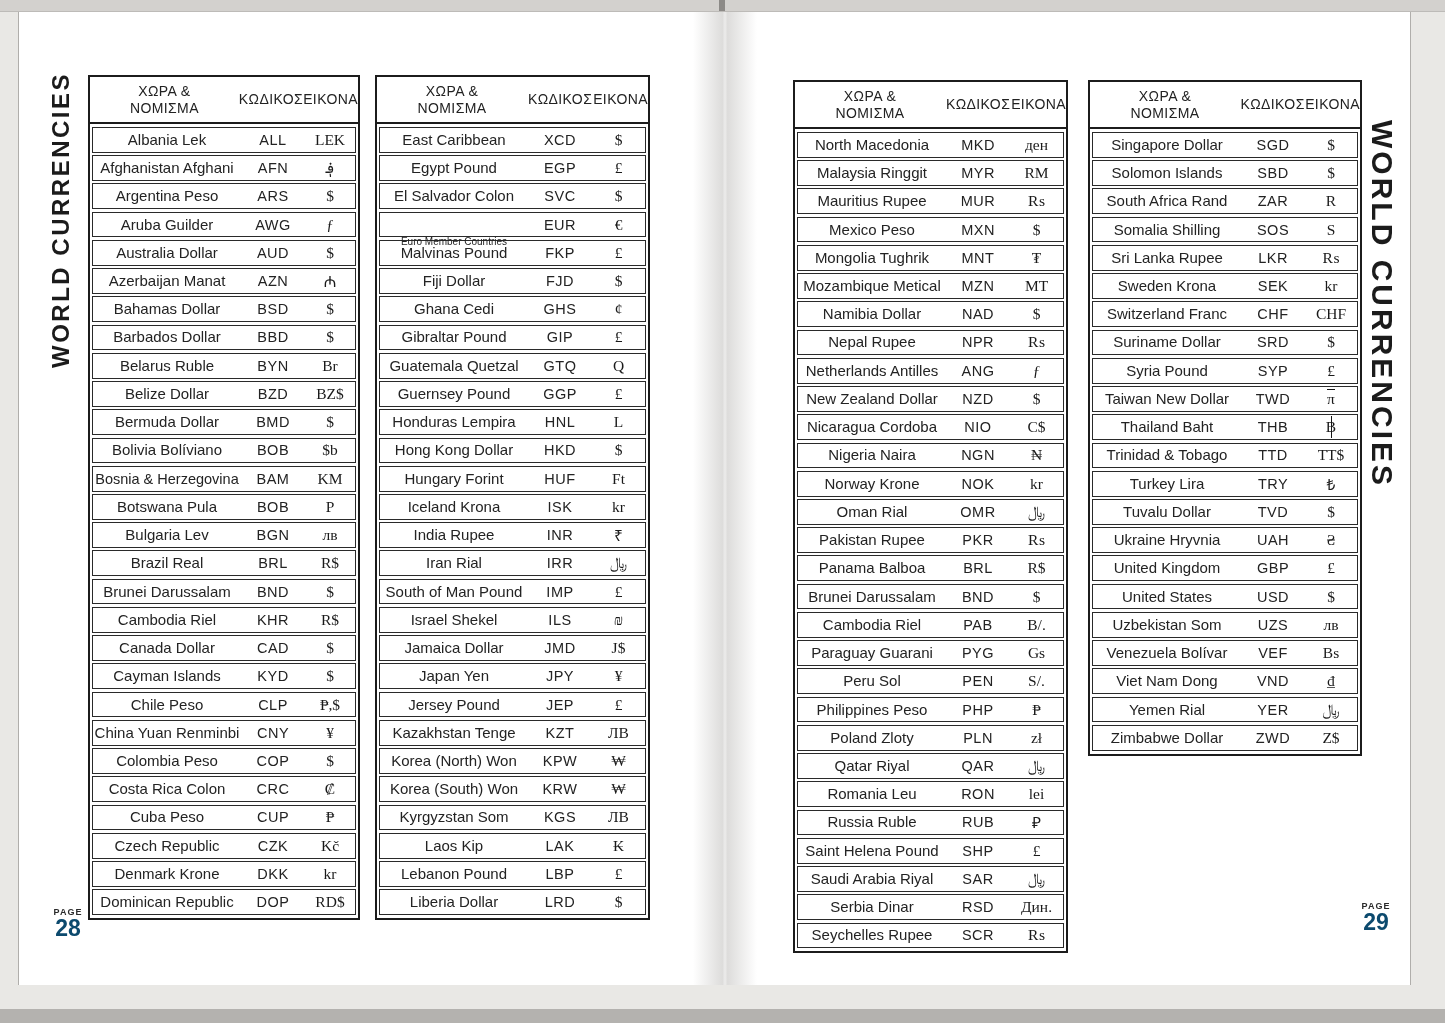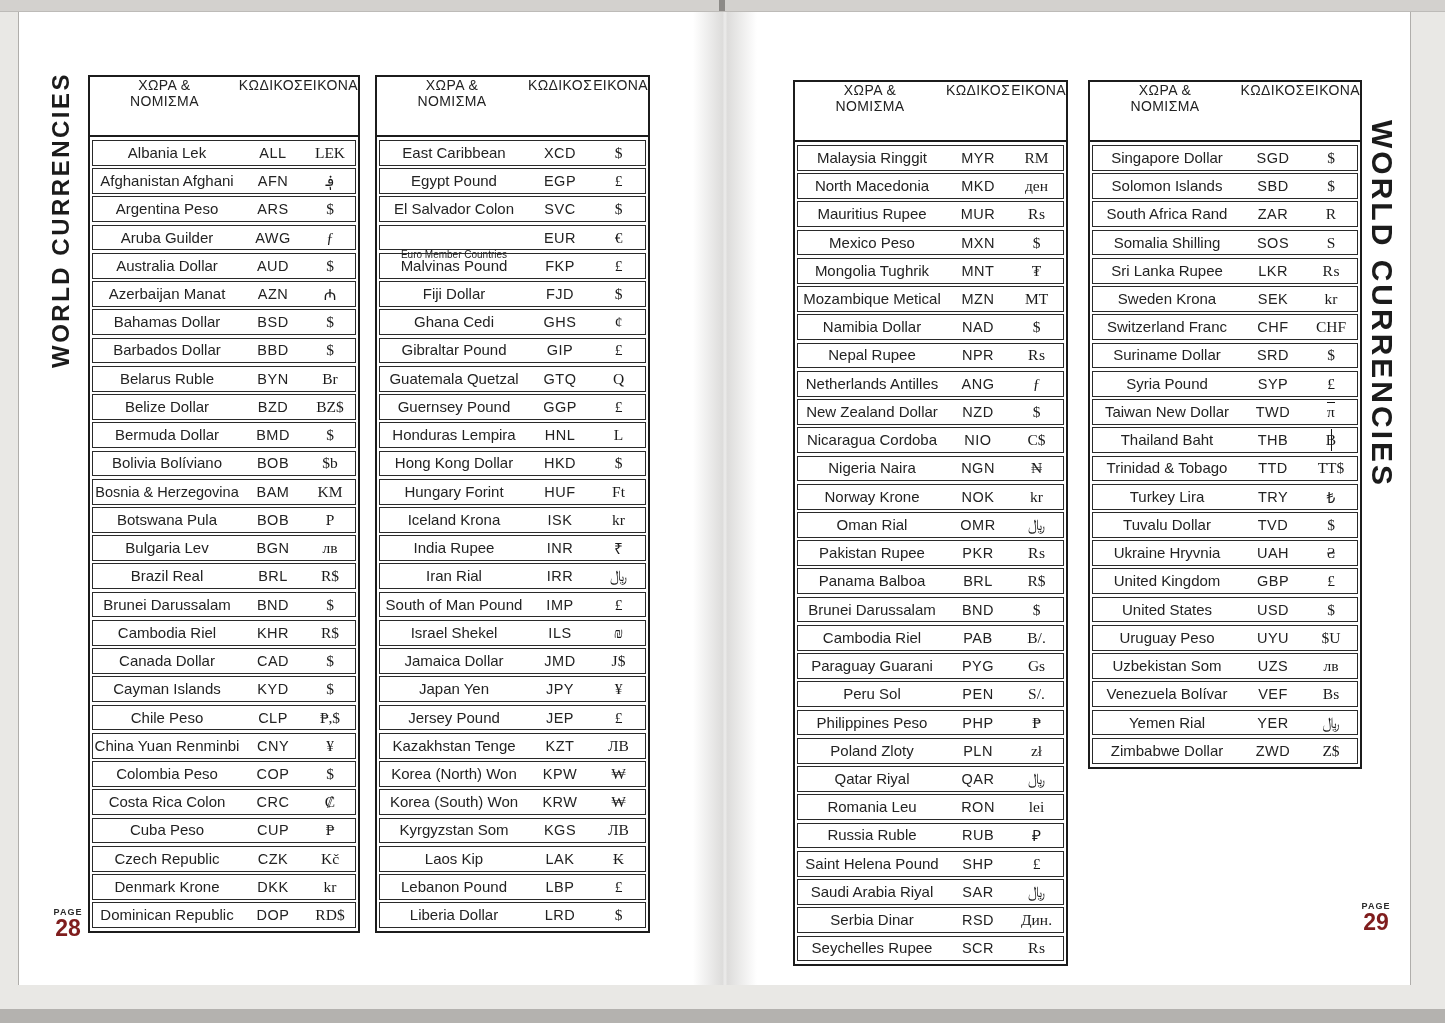--- a/index.html
+++ b/index.html
@@ -26,41 +26,41 @@
   .vtitle-left span{transform:translate(-50%,-50%) rotate(-90deg);font-size:24px;letter-spacing:2.5px;}
   .vtitle-right{left:1354px;top:86px;width:56px;height:436px;}
   .vtitle-right span{transform:translate(-50%,-50%) rotate(90deg);font-size:30px;letter-spacing:3px;}
 
   
   .ctable{position:absolute;background:#fff;border:2.5px solid #1c1c1c;box-sizing:border-box;}
   .t1{left:88px;top:75px;width:272px;}
   .t2{left:375px;top:75px;width:275px;}
   .t3{left:793px;top:80px;width:275px;}
   .t4{left:1088px;top:80px;width:274px;}
-  .thead{display:flex;align-items:flex-start;height:60px;border-bottom:2.5px solid #1c1c1c;box-sizing:border-box;}
+  .thead{display:flex;align-items:center;height:47px;border-bottom:2.5px solid #1c1c1c;box-sizing:border-box;}
   .th{font-size:14px;font-weight:500;letter-spacing:0.4px;text-align:center;line-height:1.15;color:#222;}
   .th-country{width:150px;display:flex;flex-direction:column;justify-content:center;}
   .th-code{flex:1.25;}
   .th-icon{flex:1;}
   .tbody{padding:0.5px 0 0.5px;}
   .row{display:flex;align-items:center;height:25.8px;box-sizing:border-box;
     border:1.2px solid #2a2a2a;margin:2.45px 2px;background:#fff;}
   .cell{text-align:center;}
   .cell.name{width:148px;overflow:hidden;}
   .cell.name .fit{display:inline-block;white-space:nowrap;font-size:15px;font-weight:500;color:#232323;}
   .cell.code{width:64px;font-size:14.5px;font-weight:500;letter-spacing:0.5px;color:#232323;}
   .cell.icon{flex:1;font-family:"Liberation Serif", serif;font-size:15.5px;color:#1a1a1a;}
   .pi-bar{display:inline-block;border-top:1.6px solid #151515;padding-top:1px;line-height:1;}
   .b-stroke{position:relative;display:inline-block;}
   .b-stroke::after{content:"";position:absolute;left:50%;top:-2px;bottom:-2px;width:1px;background:#151515;}
 
   
   .pagenum{position:absolute;text-align:center;}
   .pagenum .lbl{font-size:9px;font-weight:600;letter-spacing:1px;color:#2a2a2a;display:block;}
-  .pagenum .num{font-size:23px;font-weight:800;color:#7f1d1d;display:block;line-height:1;}
+  .pagenum .num{font-size:23px;font-weight:800;color:#0c4a6e;display:block;line-height:1;}
   .pagenum-left{left:48px;top:907px;width:40px;}
   .pagenum-right{left:1355px;top:901px;width:42px;}
 </style>
 </head>
 <body>
 
 <div class="mat"></div>
 <div class="spread">
   <div class="spine"></div>
 </div>
@@ -386,28 +386,28 @@
   <div class="thead">
     <div class="th th-country">
       <span>ΧΩΡΑ &amp;</span>
       <span>ΝΟΜΙΣΜΑ</span>
     </div>
     <div class="th th-code">ΚΩΔΙΚΟΣ</div>
     <div class="th th-icon">ΕΙΚΟΝΑ</div>
   </div>
   <div class="tbody">
       <div class="row">
+        <div class="cell name"><span class="fit">North Macedonia</span></div>
+        <div class="cell code">MKD</div>
+        <div class="cell icon">ден</div>
+      </div>
+      <div class="row">
         <div class="cell name"><span class="fit">Malaysia Ringgit</span></div>
         <div class="cell code">MYR</div>
         <div class="cell icon">RM</div>
-      </div>
-      <div class="row">
-        <div class="cell name"><span class="fit">North Macedonia</span></div>
-        <div class="cell code">MKD</div>
-        <div class="cell icon">ден</div>
       </div>
       <div class="row">
         <div class="cell name"><span class="fit">Mauritius Rupee</span></div>
         <div class="cell code">MUR</div>
         <div class="cell icon">₨</div>
       </div>
       <div class="row">
         <div class="cell name"><span class="fit">Mexico Peso</span></div>
         <div class="cell code">MXN</div>
         <div class="cell icon">$</div>
@@ -629,35 +629,35 @@
         <div class="cell name"><span class="fit">United Kingdom</span></div>
         <div class="cell code">GBP</div>
         <div class="cell icon">£</div>
       </div>
       <div class="row">
         <div class="cell name"><span class="fit">United States</span></div>
         <div class="cell code">USD</div>
         <div class="cell icon">$</div>
       </div>
       <div class="row">
-        <div class="cell name"><span class="fit">Uruguay Peso</span></div>
-        <div class="cell code">UYU</div>
-        <div class="cell icon">$U</div>
-      </div>
-      <div class="row">
         <div class="cell name"><span class="fit">Uzbekistan Som</span></div>
         <div class="cell code">UZS</div>
         <div class="cell icon">лв</div>
       </div>
       <div class="row">
         <div class="cell name"><span class="fit">Venezuela Bolívar</span></div>
         <div class="cell code">VEF</div>
         <div class="cell icon">Bs</div>
       </div>
       <div class="row">
+        <div class="cell name"><span class="fit">Viet Nam Dong</span></div>
+        <div class="cell code">VND</div>
+        <div class="cell icon">₫</div>
+      </div>
+      <div class="row">
         <div class="cell name"><span class="fit">Yemen Rial</span></div>
         <div class="cell code">YER</div>
         <div class="cell icon">﷼</div>
       </div>
       <div class="row">
         <div class="cell name"><span class="fit">Zimbabwe Dollar</span></div>
         <div class="cell code">ZWD</div>
         <div class="cell icon">Z$</div>
       </div>
     </div>

